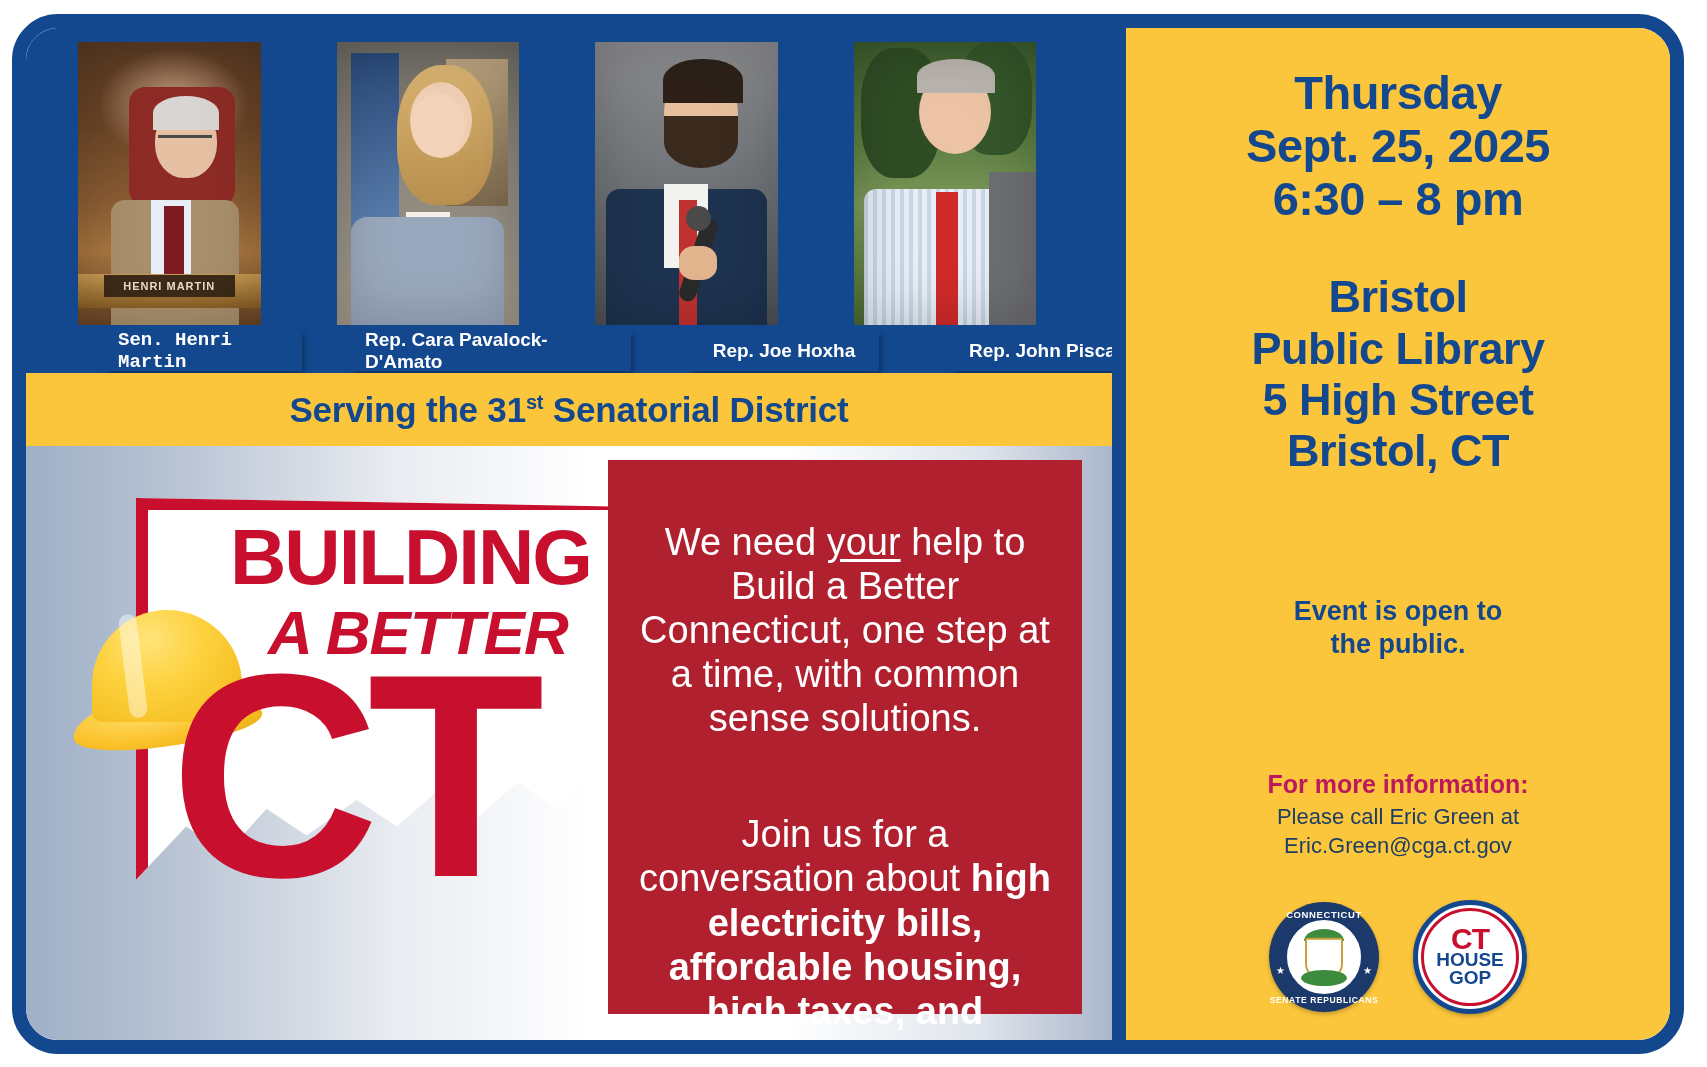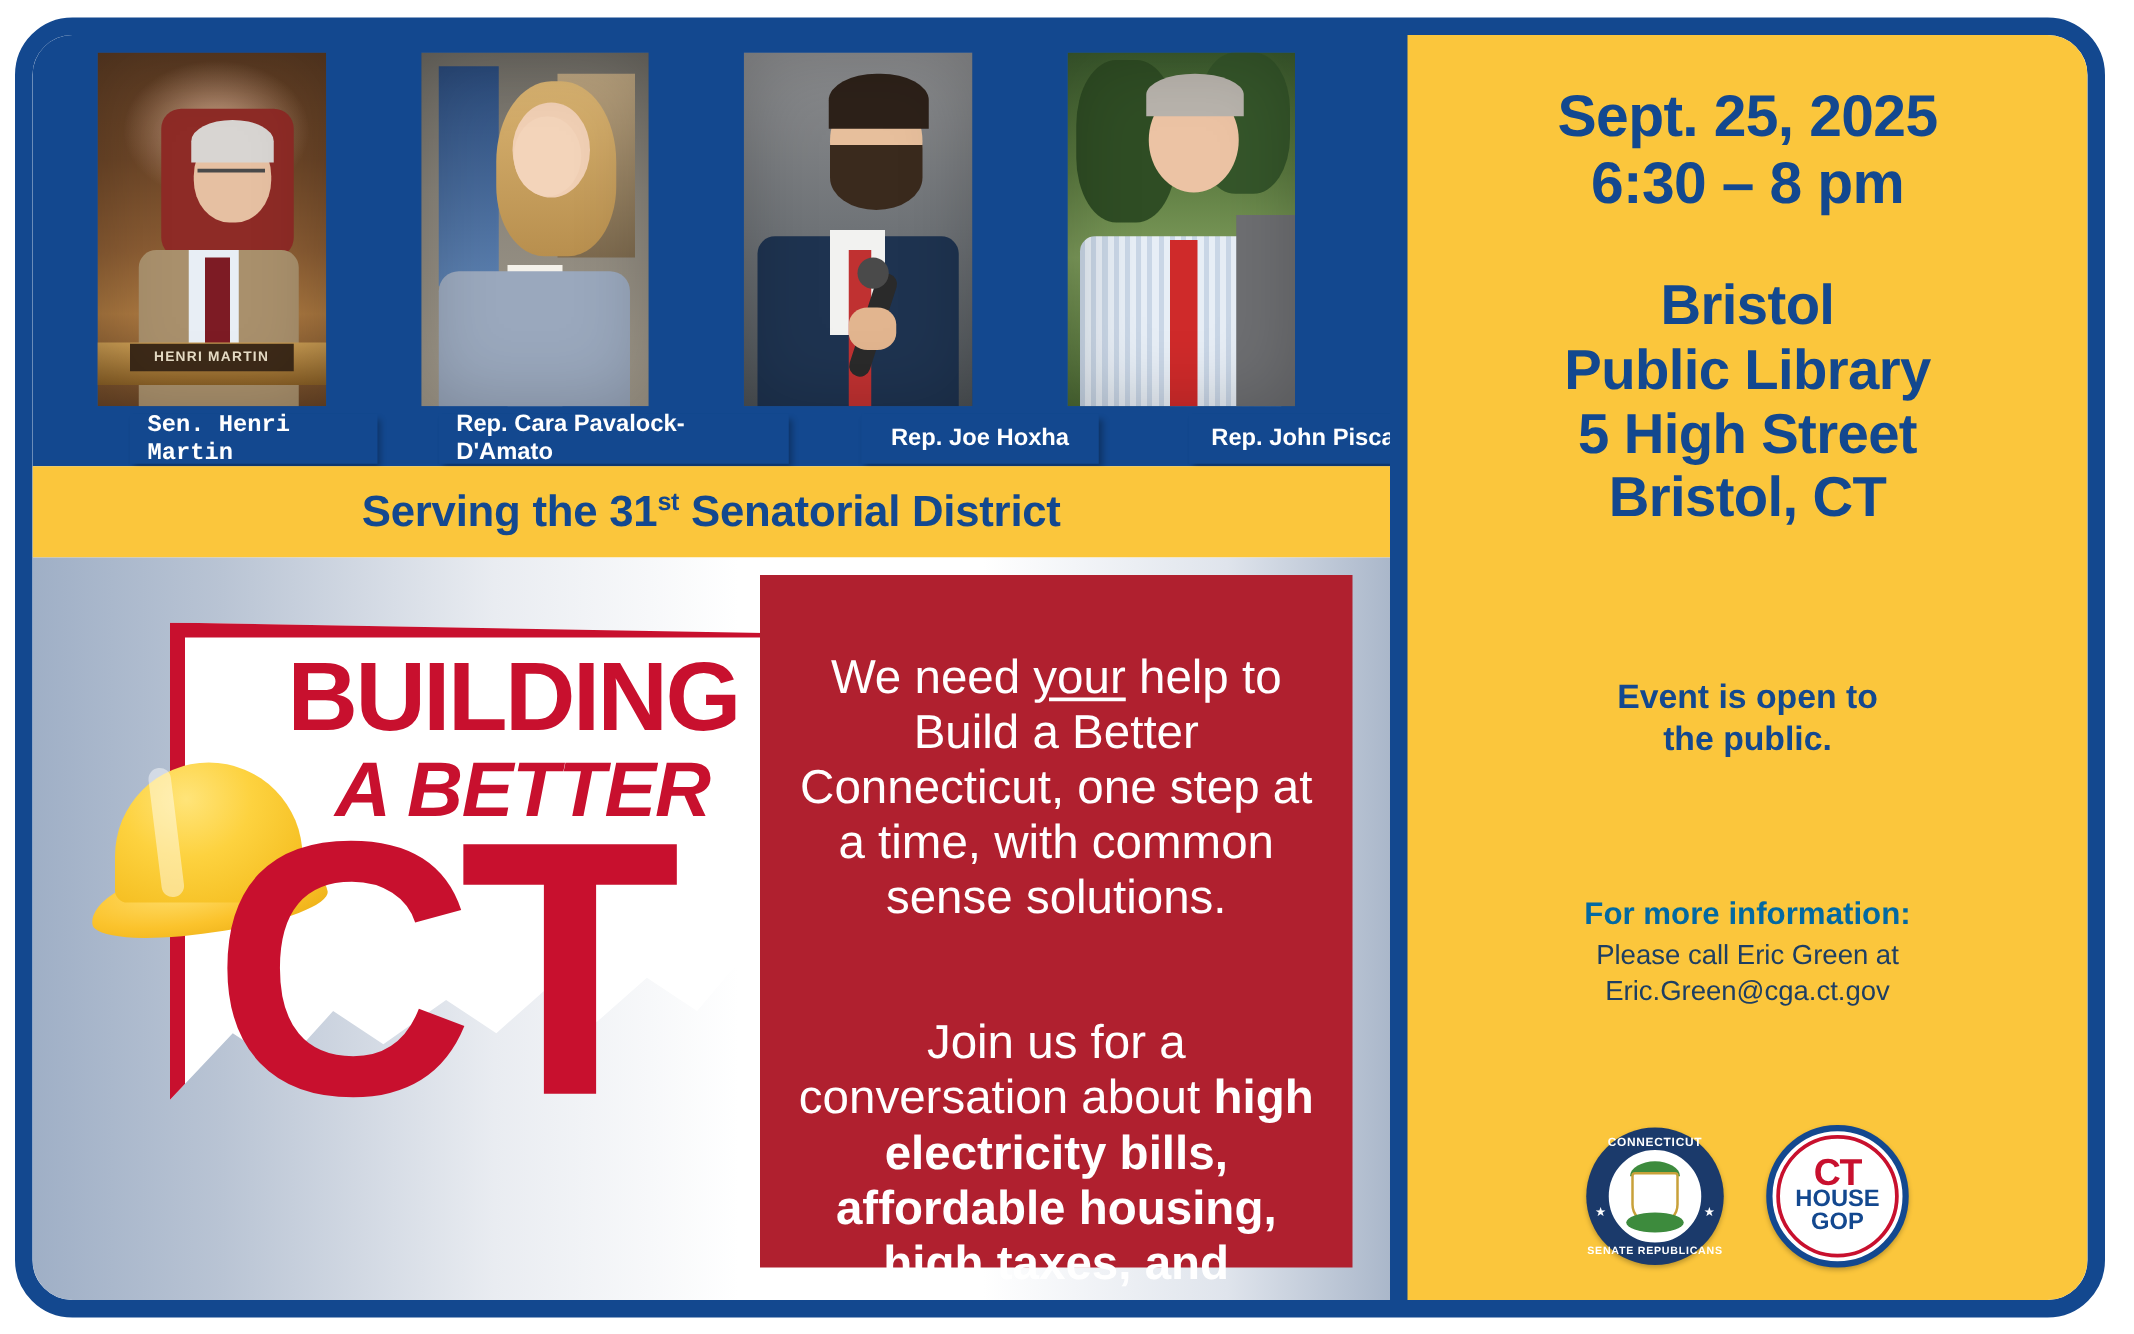--- a/index.html
+++ b/index.html
@@ -54,21 +54,21 @@
   }
   .ev-open{
     color:#13488f;
     font-weight:bold;
     font-size:27px;
     line-height:1.25;
     text-align:center;
     margin-top:118px;
   }
   .ev-info-head{
-    color:#0369a1;
+    color:#be185d;
     font-weight:bold;
     font-size:25px;
     text-align:center;
     margin-top:108px;
   }
   .ev-info-body{
     color:#1d3e63;
     font-size:22px;
     line-height:1.3;
     text-align:center;
@@ -379,20 +379,21 @@
       <div class="msgbox">
         <div class="msg-p"><span>We need </span><u>your</u><span> help to Build a Better Connecticut, one step at a time, with common sense solutions.</span></div>
         <div class="msg-gap"></div>
         <div class="msg-p"><span>Join us for a conversation about </span><span class="msg-b">high electricity bills, affordable housing, high taxes, and wasteful government spending.</span></div>
       </div>
 
     </div>
 
     <div class="right-col">
       <div class="ev-when">
+        <div>Thursday</div>
         <div>Sept. 25, 2025</div>
         <div>6:30 – 8 pm</div>
       </div>
       <div class="ev-where">
         <div>Bristol</div>
         <div>Public Library</div>
         <div>5 High Street</div>
         <div>Bristol, CT</div>
       </div>
       <div class="ev-open">

